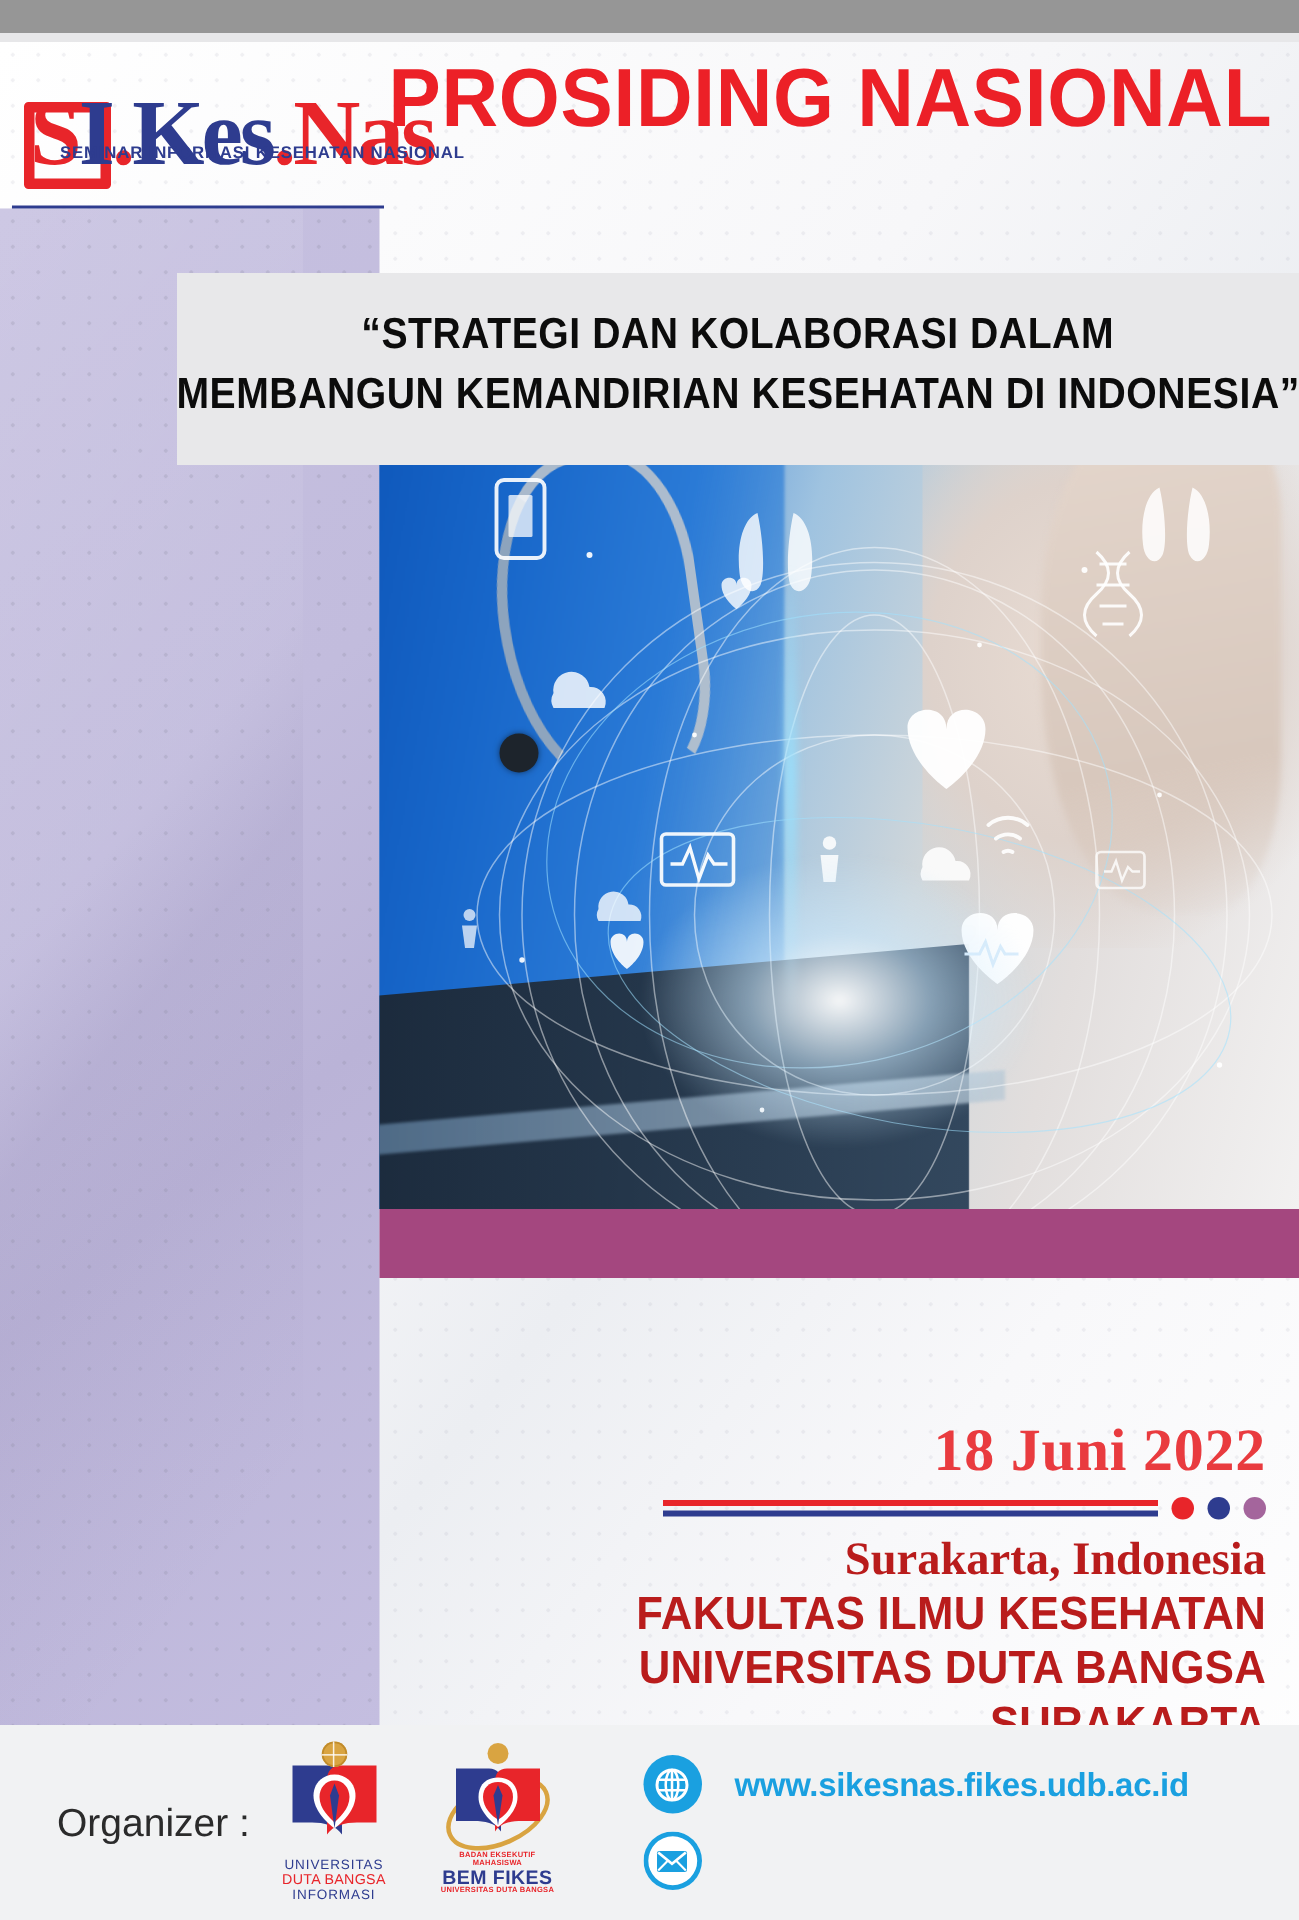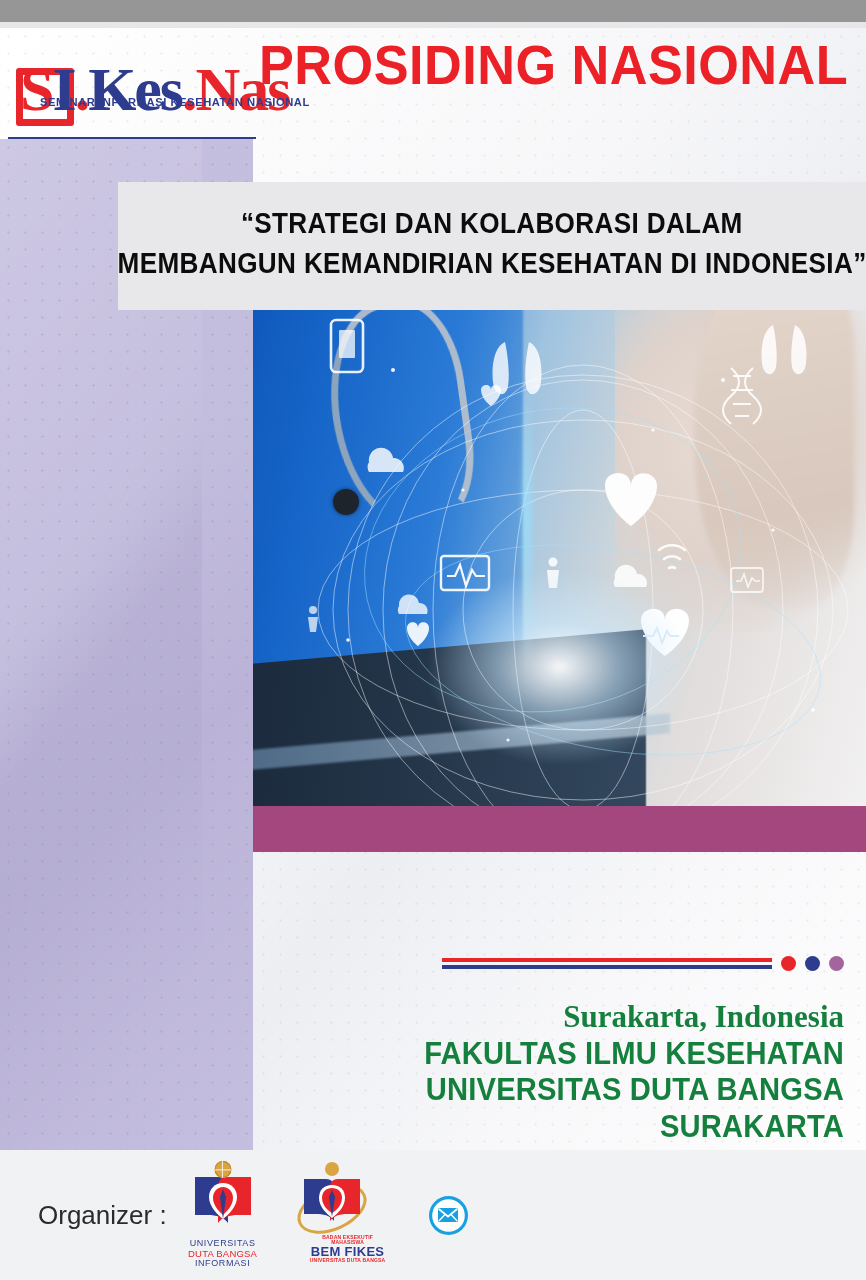--- a/index.html
+++ b/index.html
@@ -209,23 +209,23 @@
     margin-top:10px; gap:9px;
   }
   .rules { display:flex; flex-direction:column; gap:3px; width:330px; }
   .rule-red { height:4px; background:#e8252a; }
   .rule-blue { height:4px; background:#2e3c8f; }
   .dot { width:15px; height:15px; border-radius:50%; }
   .dot.r { background:#e8252a; }
   .dot.b { background:#2e3c8f; }
   .dot.p { background:#a4659c; }
   .venue {
-    margin-top:28px;
+    margin-top:8px;
     font-family:"Liberation Serif", serif;
-    font-size:31px; font-weight:bold; color:#15803d;
+    font-size:31px; font-weight:bold; color:#b91c1c;
     line-height:1.18;
   }
   .venue .fak, .venue .uni {
     font-family:"Liberation Sans Narrow","Liberation Sans", sans-serif;
     font-size:31px; font-weight:bold; letter-spacing:0.2px;
     transform:scaleX(0.94); transform-origin:right center;
     display:block;
   }
 
   
@@ -263,21 +263,21 @@
   .udb-texts {
     position:absolute; left:0; bottom:0; width:84px; text-align:center;
     line-height:1.08;
   }
   .udb-t1 { font-size:9px; color:#2e3c8f; letter-spacing:0.6px; }
   .udb-t2 { font-size:9.5px; color:#e8252a; font-weight:normal; letter-spacing:0.2px; }
   .udb-t3 { font-size:9px; color:#2e3c8f; letter-spacing:0.6px; }
 
   .bem-logo { position:relative; width:78px; height:104px; }
   .bem-texts {
-    position:absolute; left:16px; bottom:2px; width:78px; text-align:center;
+    position:absolute; left:0; bottom:2px; width:78px; text-align:center;
     line-height:1.0;
     margin-top:11px;
   }
   .bem-t1 { font-size:5px; color:#e8252a; font-weight:bold; letter-spacing:0.2px; }
   .bem-t2 { font-size:13px; color:#2e3c8f; font-weight:bold; letter-spacing:0.3px; }
   .bem-t3 { font-size:5px; color:#e8252a; font-weight:bold; letter-spacing:0.2px; }
 
   .contacts {
     margin-left:58px;
     display:flex; flex-direction:column; gap:12px;
@@ -420,20 +420,21 @@
       <path d="M228 80 c0 -6 10 -7 10 0 c0 -7 10 -6 10 0 c0 9 -10 16 -10 16 c0 0 -10 -7 -10 -16 z" fill="rgba(255,255,255,0.8)"></path>
     </svg>
 
     <div class="glow2"></div>
     <div class="glow"></div>
   </div>
 
   <div class="magenta-band"></div>
 
   <div class="datebox">
+    <div class="date-text">18 Juni 2022</div>
     <div class="rule-wrap">
       <div class="rules">
         <div class="rule-red"></div>
         <div class="rule-blue"></div>
       </div>
       <div class="dot r"></div>
       <div class="dot b"></div>
       <div class="dot p"></div>
     </div>
     <div class="venue">
@@ -481,20 +482,30 @@
             <div class="bem-t2">BEM FIKES</div>
             <div class="bem-t3">UNIVERSITAS DUTA BANGSA</div>
           </div>
         </div>
 
       </div>
     </div>
 
     <div class="contacts">
       <div class="contact-row">
+        <div class="c-icon">
+          <svg width="26" height="26" viewBox="0 0 26 26">
+            <circle cx="13" cy="13" r="10" fill="none" stroke="#ffffff" stroke-width="2"></circle>
+            <ellipse cx="13" cy="13" rx="4.2" ry="10" fill="none" stroke="#ffffff" stroke-width="1.7"></ellipse>
+            <path d="M3.2 9.5 h19.6 M3.2 16.5 h19.6 M13 3 v20" stroke="#ffffff" stroke-width="1.7" fill="none"></path>
+          </svg>
+        </div>
+        <div class="c-text">www.sikesnas.fikes.udb.ac.id</div>
+      </div>
+      <div class="contact-row">
         <div class="c-icon ring">
           <svg width="22" height="16" viewBox="0 0 22 16">
             <rect x="1" y="1" width="20" height="14" rx="1.5" fill="#1aa0e0"></rect>
             <path d="M1.8 2 L11 9.5 L20.2 2" fill="none" stroke="#ffffff" stroke-width="1.8"></path>
             <path d="M1.8 14 L8 7.6 M20.2 14 L14 7.6" fill="none" stroke="#ffffff" stroke-width="1.4"></path>
           </svg>
         </div>
       </div>
     </div>
   </div>

